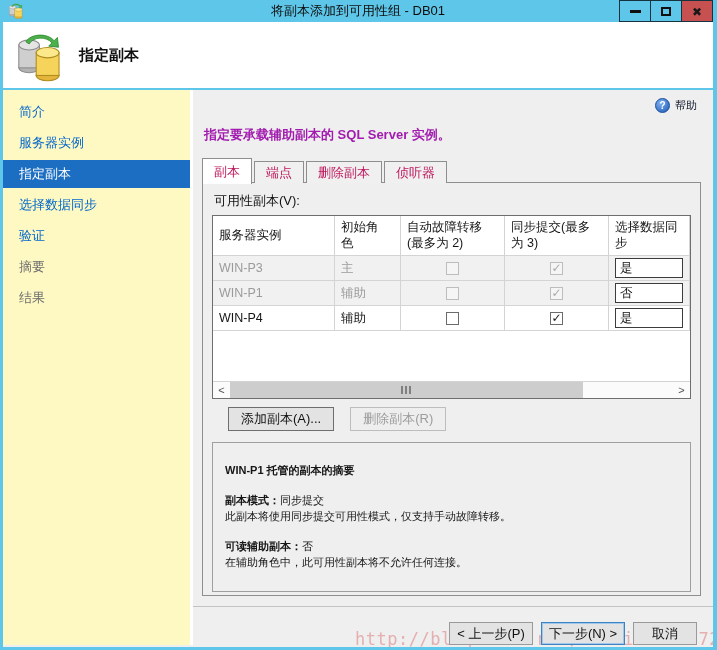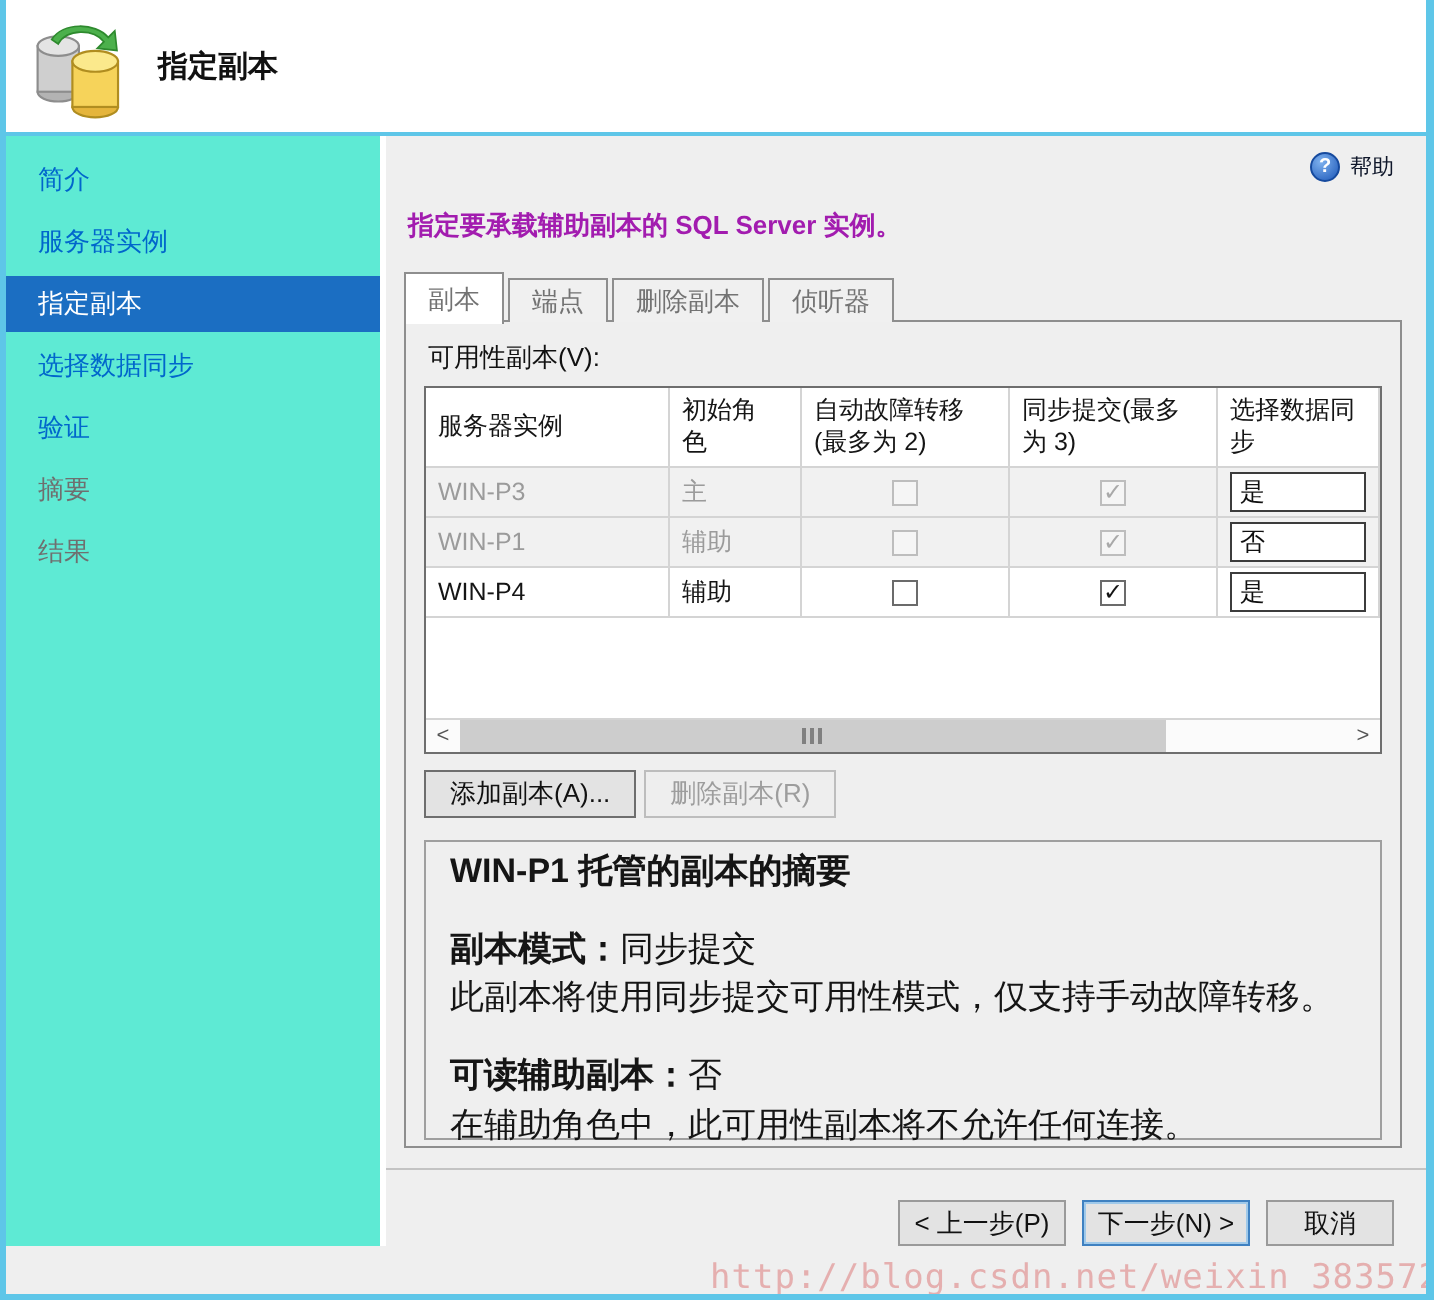--- a/index.html
+++ b/index.html
@@ -16,39 +16,39 @@
   .win-btn.close{background:#c75050;}
   .glyph-min{width:11px;height:3px;background:#101010;}
   .glyph-max{width:10px;height:9px;border:2px solid #101010;background:transparent;}
   .glyph-close::before{content:"✖";font-size:12px;color:#181818;font-weight:bold;}
   
   .header{height:68px;background:#ffffff;border-bottom:2px solid #5ec6e8;display:flex;align-items:center;}
   .header-icon{width:50px;height:50px;margin:4px 14px 0 12px;}
   .header-title{font-size:15px;font-weight:bold;color:#111;}
   
   .content{display:flex;height:555px;}
-  .sidebar{width:190px;background:#5eead4;border-right:3px solid #ffffff;padding-top:8px;flex:0 0 auto;}
+  .sidebar{width:190px;background:#fef9c3;border-right:3px solid #ffffff;padding-top:8px;flex:0 0 auto;}
   .sb-item{font-size:13px;padding:5px 8px 5px 16px;margin-bottom:3px;cursor:default;}
   .sb-item.link{color:#0066cc;}
   .sb-item.selected{background:#1b6ec2;color:#ffffff;}
   .sb-item.disabled{color:#6f6f6f;}
   .main{flex:1;display:flex;flex-direction:column;padding:6px 12px 0 9px;position:relative;}
   
   .help-row{display:flex;justify-content:flex-end;align-items:center;height:18px;margin-right:4px;}
   .help-icon{width:15px;height:15px;border-radius:50%;background:radial-gradient(circle at 35% 30%,#7fb2ef,#1c57b8);
              color:#fff;font-size:10px;font-weight:bold;display:inline-flex;align-items:center;justify-content:center;
              border:1px solid #164a9e;margin-right:5px;}
   .help-icon::before{content:"?";}
   .help-link{color:#0f172a;font-size:11px;text-decoration:none;}
   
   .instruction{font-size:13px;font-weight:bold;color:#a21caf;margin:12px 0 14px 2px;}
   
   .tabs{display:flex;align-items:flex-end;margin-left:0;position:relative;z-index:2;}
   .tab{height:22px;padding:0 11px;border:1px solid #8e8e8e;border-bottom:none;background:#f0f0f0;
-       margin-right:2px;font-size:13px;display:inline-flex;align-items:center;color:#737373;cursor:default;}
+       margin-right:2px;font-size:13px;display:inline-flex;align-items:center;color:#be185d;cursor:default;}
   .tab.active{background:#ffffff;height:26px;margin-bottom:-1px;}
   
   .panel{border:1px solid #8e8e8e;background:#efefef;padding:7px 9px 9px 9px;height:414px;margin-top:-1px;}
   .replicas-label{font-size:13px;color:#111;margin:2px 0 5px 2px;}
   .grid-box{border:1px solid #6e6e6e;background:#ffffff;height:184px;display:flex;flex-direction:column;}
   .grid-head,.grid-row{display:grid;grid-template-columns:122px 66px 104px 104px 1fr;}
   .gcell{border-right:1px solid #d4d4d4;border-bottom:1px solid #d4d4d4;padding:2px 6px;font-size:12.5px;
          display:flex;align-items:center;color:#151515;overflow:hidden;}
   .grid-head .gcell{height:40px;background:#ffffff;line-height:1.25;}
   .grid-row .gcell{height:25px;}
@@ -63,26 +63,26 @@
   .cb.dis.checked::before{color:#a9a9a9;}
   .combo{display:block;width:100%;border:1px solid #3c3c3c;background:#fff;color:#111;
          padding:1px 4px;font-size:12.5px;line-height:16px;}
   .grid-filler{flex:1;background:#ffffff;}
   .hscroll{height:17px;border-top:1px solid #d4d4d4;background:#fbfbfb;display:flex;align-items:stretch;}
   .sb-arrow{width:17px;display:flex;align-items:center;justify-content:center;font-size:11px;color:#555;background:#fbfbfb;}
   .sb-thumb{flex:0 0 74%;background:#cdcdcd;display:flex;align-items:center;justify-content:center;gap:2px;}
   .sb-thumb i{display:block;width:2px;height:8px;background:#808080;}
   .sb-track{flex:1;background:#fbfbfb;}
   
-  .row-buttons{display:flex;gap:4px;margin-top:8px;}
+  .row-buttons{display:flex;gap:16px;margin-top:8px;margin-left:16px;}
   .btn{height:24px;padding:0 12px;font-size:13px;background:#e3e3e3;border:1px solid #6e6e6e;color:#111;cursor:default;}
   .btn.disabled{color:#9d9d9d;border-color:#bdbdbd;background:#eeeeee;}
   
   .summary-box{border:1px solid #9f9f9f;background:#efefef;margin-top:11px;height:150px;
-               padding:3px 12px;font-size:17px;color:#151515;line-height:1.45;}
+               padding:20px 12px;font-size:11px;color:#151515;line-height:1.45;}
   .sum-title{font-weight:bold;margin-bottom:14px;}
   .sum-line b{font-weight:bold;}
   .sum-desc{margin-bottom:14px;}
   
   .footer{margin-top:auto;}
   .footer-divider{border-top:1px solid #c3c3c3;margin:10px -12px 0 -9px;}
   .footer-buttons{display:flex;justify-content:flex-end;gap:8px;padding:15px 4px 0 0;position:relative;z-index:4;}
   .fbtn{height:23px;min-width:84px;font-size:13px;background:#e3e3e3;border:1px solid #9a9a9a;color:#111;cursor:default;}
   .fbtn.focused{border:1px solid #3f81c1;box-shadow:0 0 0 1px #9fc9ea inset;}
   .fbtn.cancel{min-width:64px;}
@@ -103,20 +103,39 @@
       <path d="M10,9 C15,1 30,1 36,8 L39,5 L40,14 L31,13 L34,10 C29,4 17,4 13,11 Z" fill="#4cb04c" stroke="#2e8a2e" stroke-width="0.8"></path>
       <ellipse cx="30" cy="40" rx="10.5" ry="4.8" fill="#e5b53c" stroke="#b08d20"></ellipse>
       <rect x="19.5" y="19" width="21" height="21" fill="#f6d35a" stroke="#b08d20"></rect>
       <ellipse cx="30" cy="19" rx="10.5" ry="4.8" fill="#fbe98c" stroke="#b08d20"></ellipse>
     </g>
   </defs>
 </svg>
 
 <div class="window">
 
+  <div class="titlebar">
+    <span class="titlebar-icon">
+      <svg width="16" height="16" viewBox="0 0 46 46">
+          <use href="#db-replica-icon"></use>
+        </svg>
+    </span>
+    <div class="title-text">将副本添加到可用性组 - DB01</div>
+    <div class="win-controls">
+      <button class="win-btn">
+          <span class="glyph-min"></span>
+        </button>
+      <button class="win-btn">
+          <span class="glyph-max"></span>
+        </button>
+      <button class="win-btn close">
+          <span class="glyph-close"></span>
+        </button>
+    </div>
+  </div>
 
   <div class="header">
     <span class="header-icon">
       <svg width="50" height="50" viewBox="0 0 46 46">
           <use href="#db-replica-icon"></use>
         </svg>
     </span>
     <span class="header-title">指定副本</span>
   </div>
 

